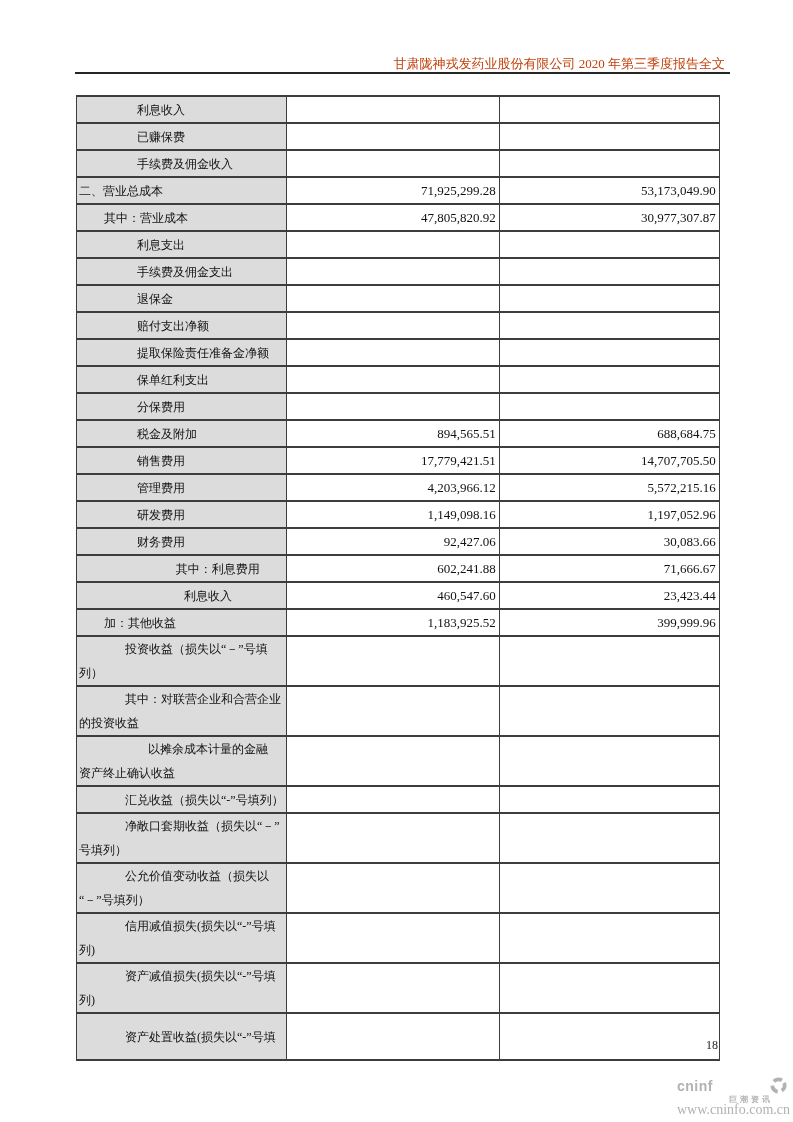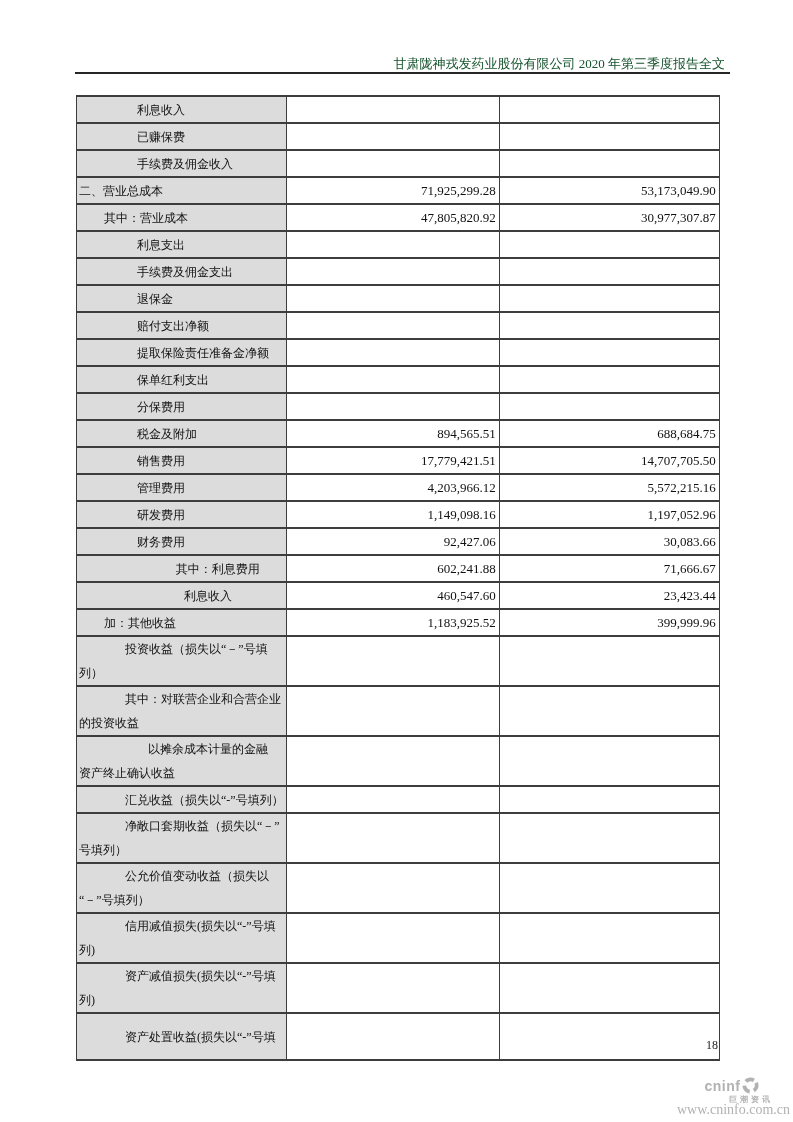--- a/index.html
+++ b/index.html
@@ -14,21 +14,21 @@
     height: 1122px;
     background: #ffffff;
     overflow: hidden;
   }
   
   .header-title {
     position: absolute;
     top: 55px;
     right: 68px;
     font-size: 13px;
-    color: #14532d;
+    color: #c2410c;
     white-space: nowrap;
   }
   .header-rule {
     position: absolute;
     top: 72px;
     left: 75px;
     width: 655px;
     height: 2px;
     background: #262626;
   }
@@ -89,21 +89,21 @@
     position: absolute;
     top: 1077px;
     right: 6px;
     width: 110px;
     color: #b2b2b2;
     text-align: right;
   }
   .cninfo-row {
     display: flex;
     align-items: center;
-    justify-content: center;
+    justify-content: space-between;
     gap: 2px;
   }
   .cninfo-brand {
     font-family: "Liberation Sans", "DejaVu Sans", sans-serif;
     font-weight: bold;
     font-size: 14px;
     letter-spacing: 0.5px;
     line-height: 16px;
   }
   .cninfo-cn {

